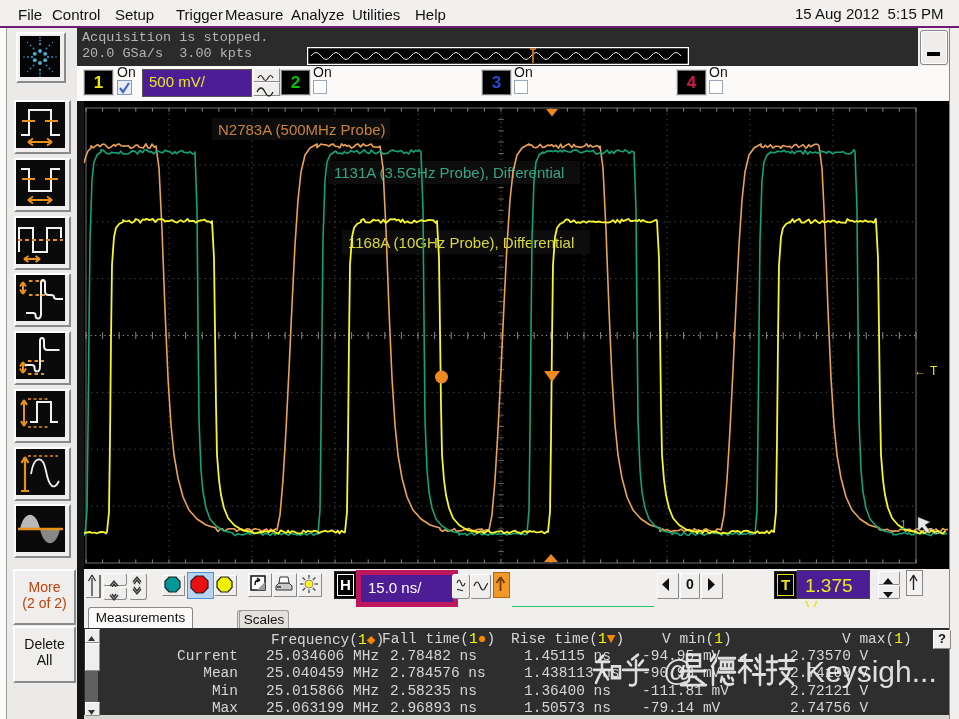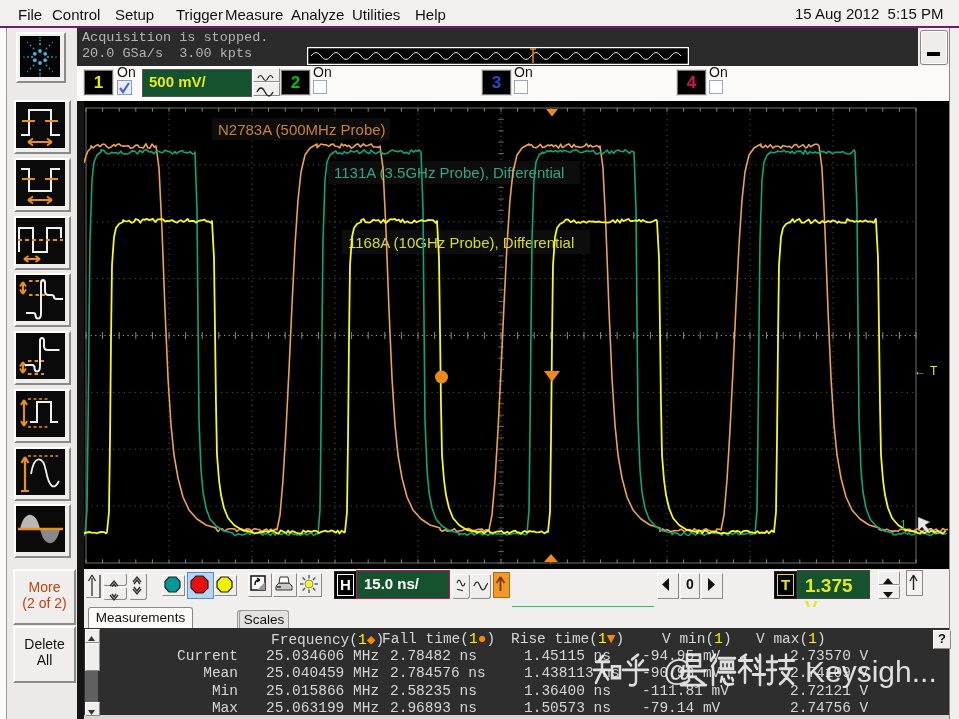--- a/index.html
+++ b/index.html
@@ -1,21 +1,21 @@
 <!DOCTYPE html>
 <html><head><meta charset="utf-8">
 <style>
   html,body{margin:0;padding:0;}
   body{width:959px;height:719px;position:relative;overflow:hidden;background:#f0efed;
        font-family:"Liberation Sans",sans-serif;}
   .abs{position:absolute;}
   .mono{font-family:"Liberation Mono",monospace;}
   .btn3d{background:#efeeec;border-top:2px solid #fdfdfd;border-left:2px solid #fdfdfd;
          border-right:2px solid #8a8a8a;border-bottom:2px solid #8a8a8a;}
-  .field{background:#14532d;color:#fff;font-weight:bold;}
+  .field{background:#4c1d95;color:#fff;}
   .chbtn{background:#000;border:1px solid #777;box-shadow:inset 0 0 0 1px #000, 0 0 0 1px #ddd;
          text-align:center;font-weight:bold;}
   .cb{width:12px;height:12px;background:#fff;border:1px solid #98a8bc;}
 </style></head>
 <body>
 
 <div class="abs" style="left:0;top:0;width:959px;height:28px;background:#f1f0ee;border-bottom:2px solid #701a75;box-sizing:border-box;font-size:15px;color:#111;">
   <span class="abs" style="left:18px;top:6px;">File</span>
   <span class="abs" style="left:52px;top:6px;">Control</span>
   <span class="abs" style="left:115px;top:6px;">Setup</span>
@@ -471,21 +471,21 @@
         <line x1="3.6" y1="3.6" x2="6.1" y2="6.1"></line>
         <line x1="13.9" y1="13.9" x2="16.4" y2="16.4"></line>
         <line x1="3.6" y1="16.4" x2="6.1" y2="13.9"></line>
         <line x1="13.9" y1="6.1" x2="16.4" y2="3.6"></line>
       </g>
     </svg></div>
 
 <div class="abs" style="left:334px;top:571px;width:21px;height:26px;background:#000;border:1px solid #222;">
     <div class="abs" style="left:2px;top:2px;right:2px;bottom:2px;border:1.5px solid #fff;color:#fff;font-weight:bold;font-size:15px;text-align:center;line-height:19px;">H</div>
   </div>
-<div class="abs field" style="left:356px;top:570px;width:92px;height:27px;border:1px solid #be185d;">
+<div class="abs field" style="left:356px;top:570px;width:92px;height:27px;border:5px solid #be185d;">
     <span class="abs" style="left:7px;top:4px;font-size:15px;">15.0 ns/</span>
   </div>
 
 <div class="abs btn3d" style="left:452px;top:574px;width:16px;height:23px;border-width:1px;border-radius:3px;"><svg width="14" height="21">
       <path d="M4,8 q2,-6 4,0 q2,6 4,0" stroke="#222" stroke-width="1.1" fill="none"></path>
       <path d="M4,15 l6,0" stroke="#222" stroke-width="1.1" fill="none" transform="rotate(14 7 15)"></path>
     </svg></div>
 <div class="abs btn3d" style="left:470px;top:574px;width:19px;height:23px;border-width:1px;border-radius:3px;"><svg width="17" height="21">
       <path d="M3,11 q3,-8 6,0 q3,8 6,0 l2,-3" stroke="#222" stroke-width="1.2" fill="none"></path>
     </svg></div>
@@ -539,21 +539,21 @@
       <polygon points="5.5,8 9,3 2,3" fill="#333"></polygon>
     </svg></div>
 
 <div class="abs btn3d" style="left:933px;top:630px;width:16px;height:17px;border-width:1px;font-size:13px;font-weight:bold;text-align:center;line-height:15px;color:#111;">?</div>
 
 <div class="abs mono" id="tbl" style="left:0;top:0;width:959px;height:719px;font-size:14.5px;color:#d6d6d6;white-space:nowrap;">
  <span class="abs" style="left:245px;top:631px;margin-left:26px;">Frequency(<span style="color:#f8f800">1</span><span style="color:#f88800">◆</span>)</span>
  <span class="abs" style="left:382px;top:631px;">Fall time(<span style="color:#f8f800">1</span><span style="color:#f88800">●</span>)</span>
  <span class="abs" style="left:511px;top:631px;">Rise time(<span style="color:#f8f800">1</span><span style="color:#f88800">▼</span>)</span>
  <span class="abs" style="left:662px;top:631px;">V min(<span style="color:#f8f800">1</span>)</span>
- <span class="abs" style="left:756px;top:631px;">V max(<span style="color:#f8f800">1</span>)</span>
+ <span class="abs" style="left:842px;top:631px;">V max(<span style="color:#f8f800">1</span>)</span>
  <span class="abs" style="left:150px;top:648px;width:88px;text-align:right;">Current</span>
  <span class="abs" style="left:266px;top:648px;">25.034606 MHz</span>
  <span class="abs" style="left:390px;top:648px;">2.78482 ns</span>
  <span class="abs" style="left:524px;top:648px;">1.45115 ns</span>
  <span class="abs" style="left:642px;top:648px;">-94.95 mV</span>
  <span class="abs" style="left:790px;top:648px;">2.73570 V</span>
  <span class="abs" style="left:150px;top:665px;width:88px;text-align:right;">Mean</span>
  <span class="abs" style="left:266px;top:665px;">25.040459 MHz</span>
  <span class="abs" style="left:390px;top:665px;">2.784576 ns</span>
  <span class="abs" style="left:524px;top:665px;">1.438113 ns</span>

